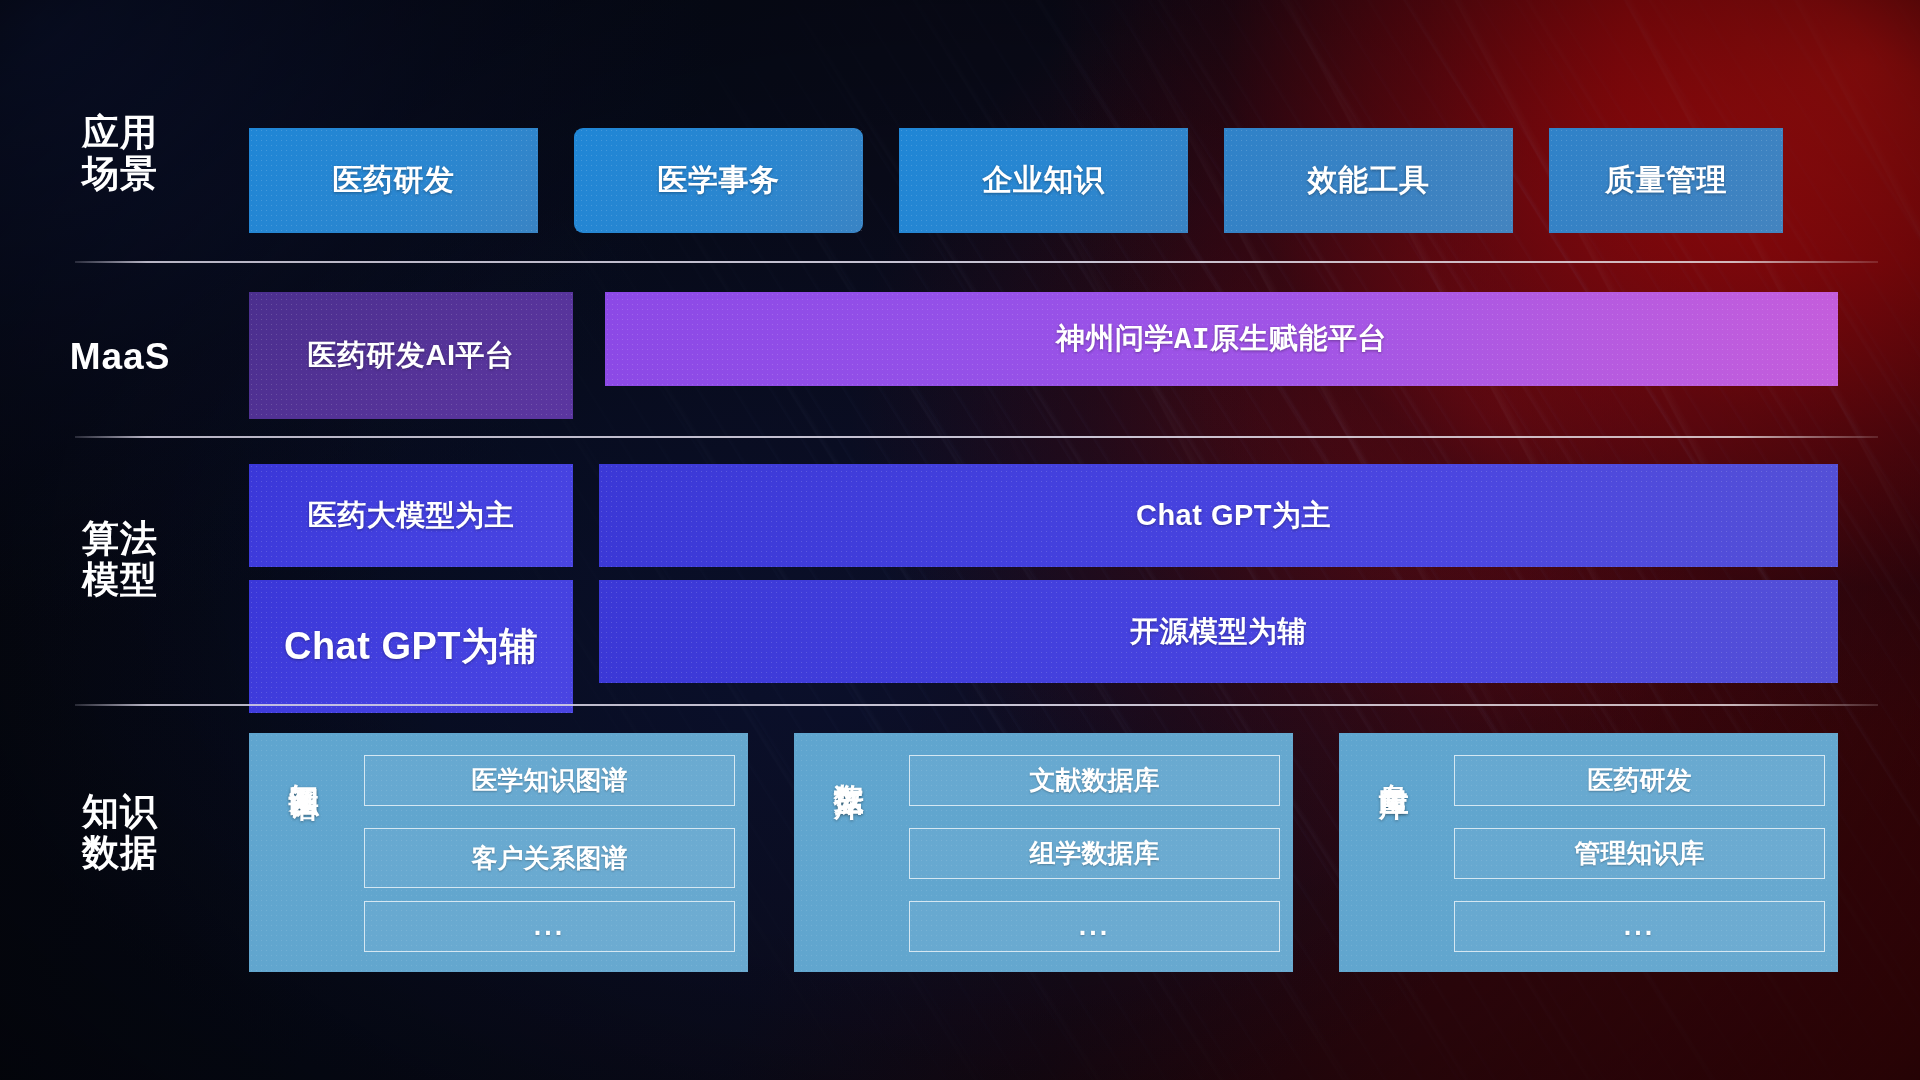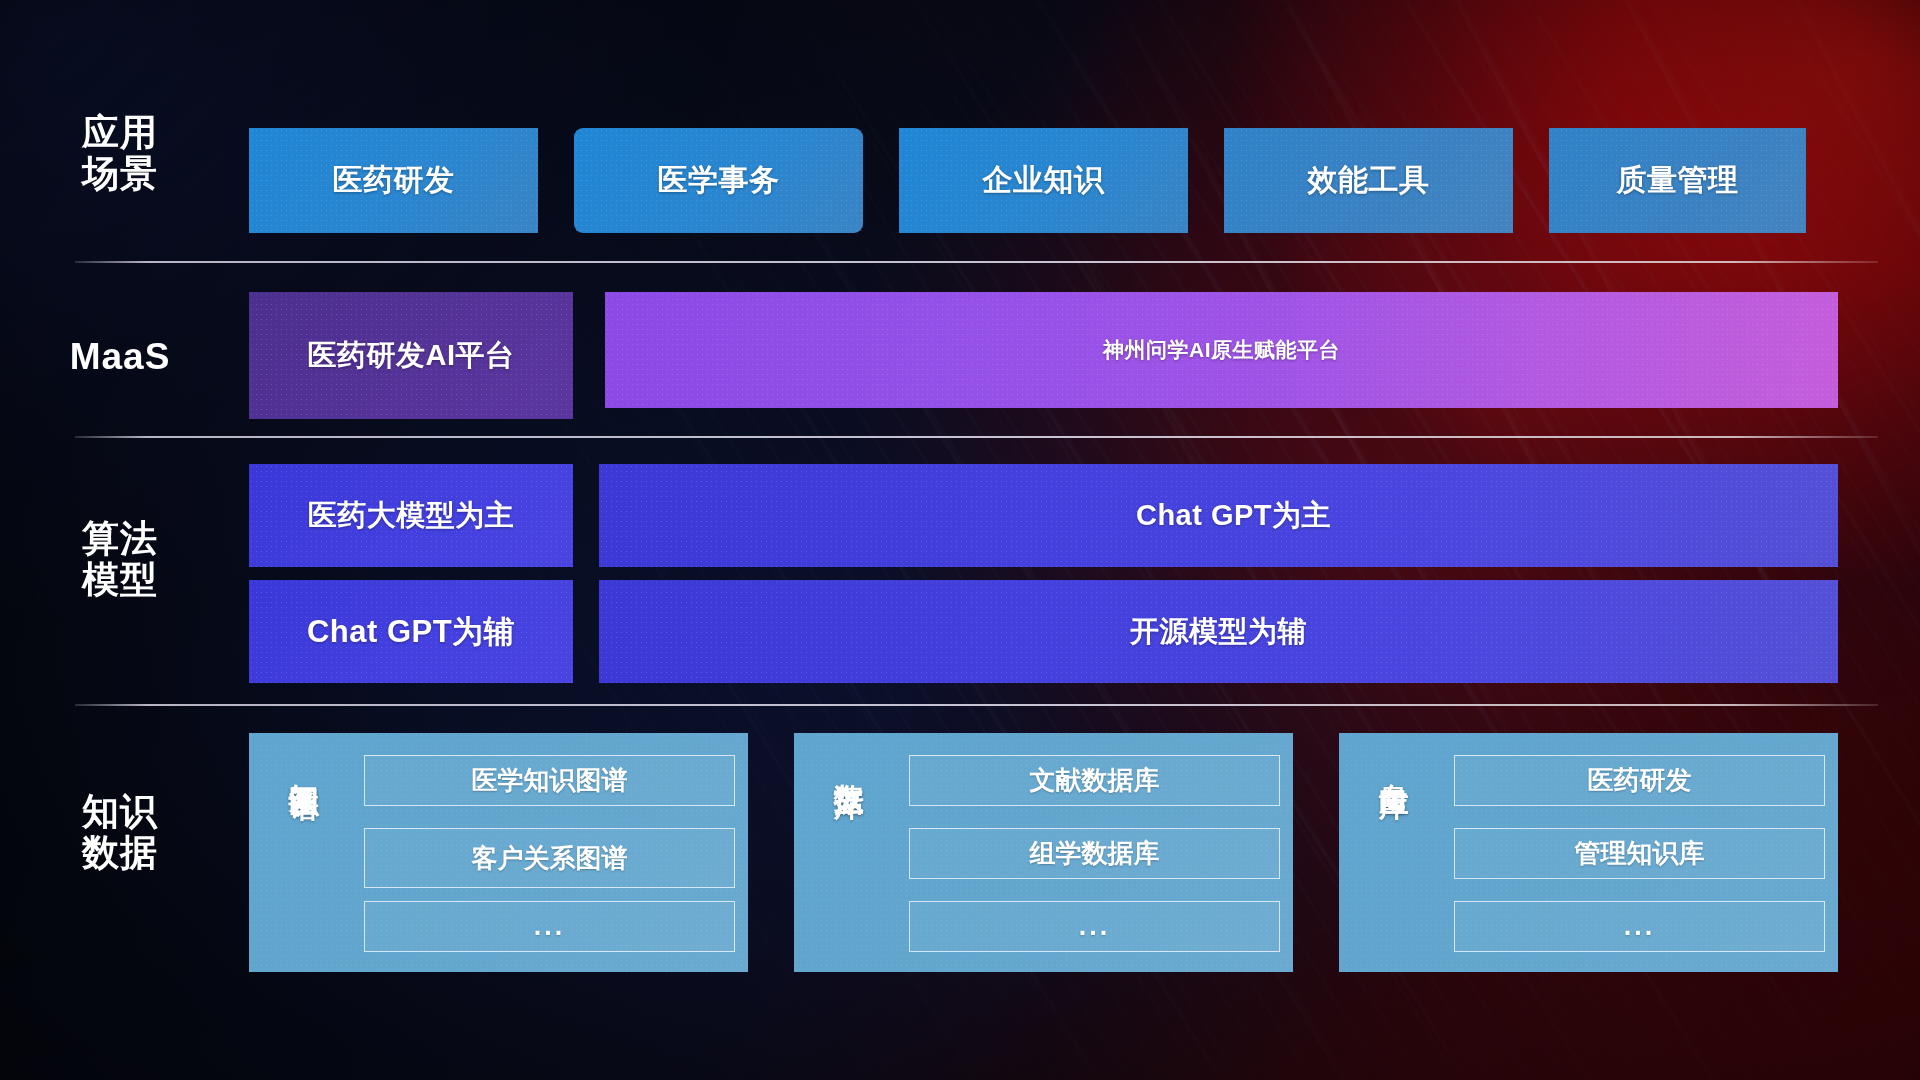--- a/index.html
+++ b/index.html
@@ -97,55 +97,55 @@
   <div class="cell app" style="left:899px;top:128px;width:289px;height:105px;font-size:30px;">
     <div class="dots"></div>
     <span>企业知识</span>
   </div>
 
   <div class="cell app r" style="left:1224px;top:128px;width:289px;height:105px;font-size:30px;">
     <div class="dots"></div>
     <span>效能工具</span>
   </div>
 
-  <div class="cell app r" style="left:1549px;top:128px;width:257px;height:105px;font-size:30px;">
+  <div class="cell app r" style="left:1549px;top:128px;width:234px;height:105px;font-size:30px;">
     <div class="dots"></div>
     <span>质量管理</span>
   </div>
 
   <div class="divider" style="top:261px;"></div>
 
   <div class="rowlabel" style="left:52px;top:336px;width:136px;font-size:37px;">MaaS</div>
 
   <div class="cell maas-left" style="left:249px;top:292px;width:324px;height:127px;font-size:29px;">
     <div class="dots"></div>
     <span>医药研发AI平台</span>
   </div>
 
-  <div class="cell maas-right" style="left:605px;top:292px;width:1233px;height:116px;font-size:21px;">
+  <div class="cell maas-right" style="left:605px;top:292px;width:1233px;height:94px;font-size:29px;font-family:Liberation Mono, monospace;">
     <div class="dots"></div>
     <span>神州问学AI原生赋能平台</span>
   </div>
 
   <div class="divider" style="top:436px;"></div>
 
   <div class="rowlabel" style="left:52px;top:518px;width:136px;font-size:37px;">算法
 模型</div>
 
   <div class="cell algo" style="left:249px;top:464px;width:324px;height:103px;font-size:29px;">
     <div class="dots"></div>
     <span>医药大模型为主</span>
   </div>
 
   <div class="cell algo wide" style="left:599px;top:464px;width:1239px;height:103px;font-size:29px;padding-left:30px;">
     <div class="dots"></div>
     <span>Chat GPT为主</span>
   </div>
 
-  <div class="cell algo" style="left:249px;top:580px;width:324px;height:103px;font-size:31px;">
+  <div class="cell algo" style="left:249px;top:580px;width:324px;height:133px;font-size:38px;">
     <div class="dots"></div>
     <span>Chat GPT为辅</span>
   </div>
 
   <div class="cell algo wide" style="left:599px;top:580px;width:1239px;height:103px;font-size:29px;">
     <div class="dots"></div>
     <span>开源模型为辅</span>
   </div>
 
   <div class="divider" style="top:704px;"></div>

